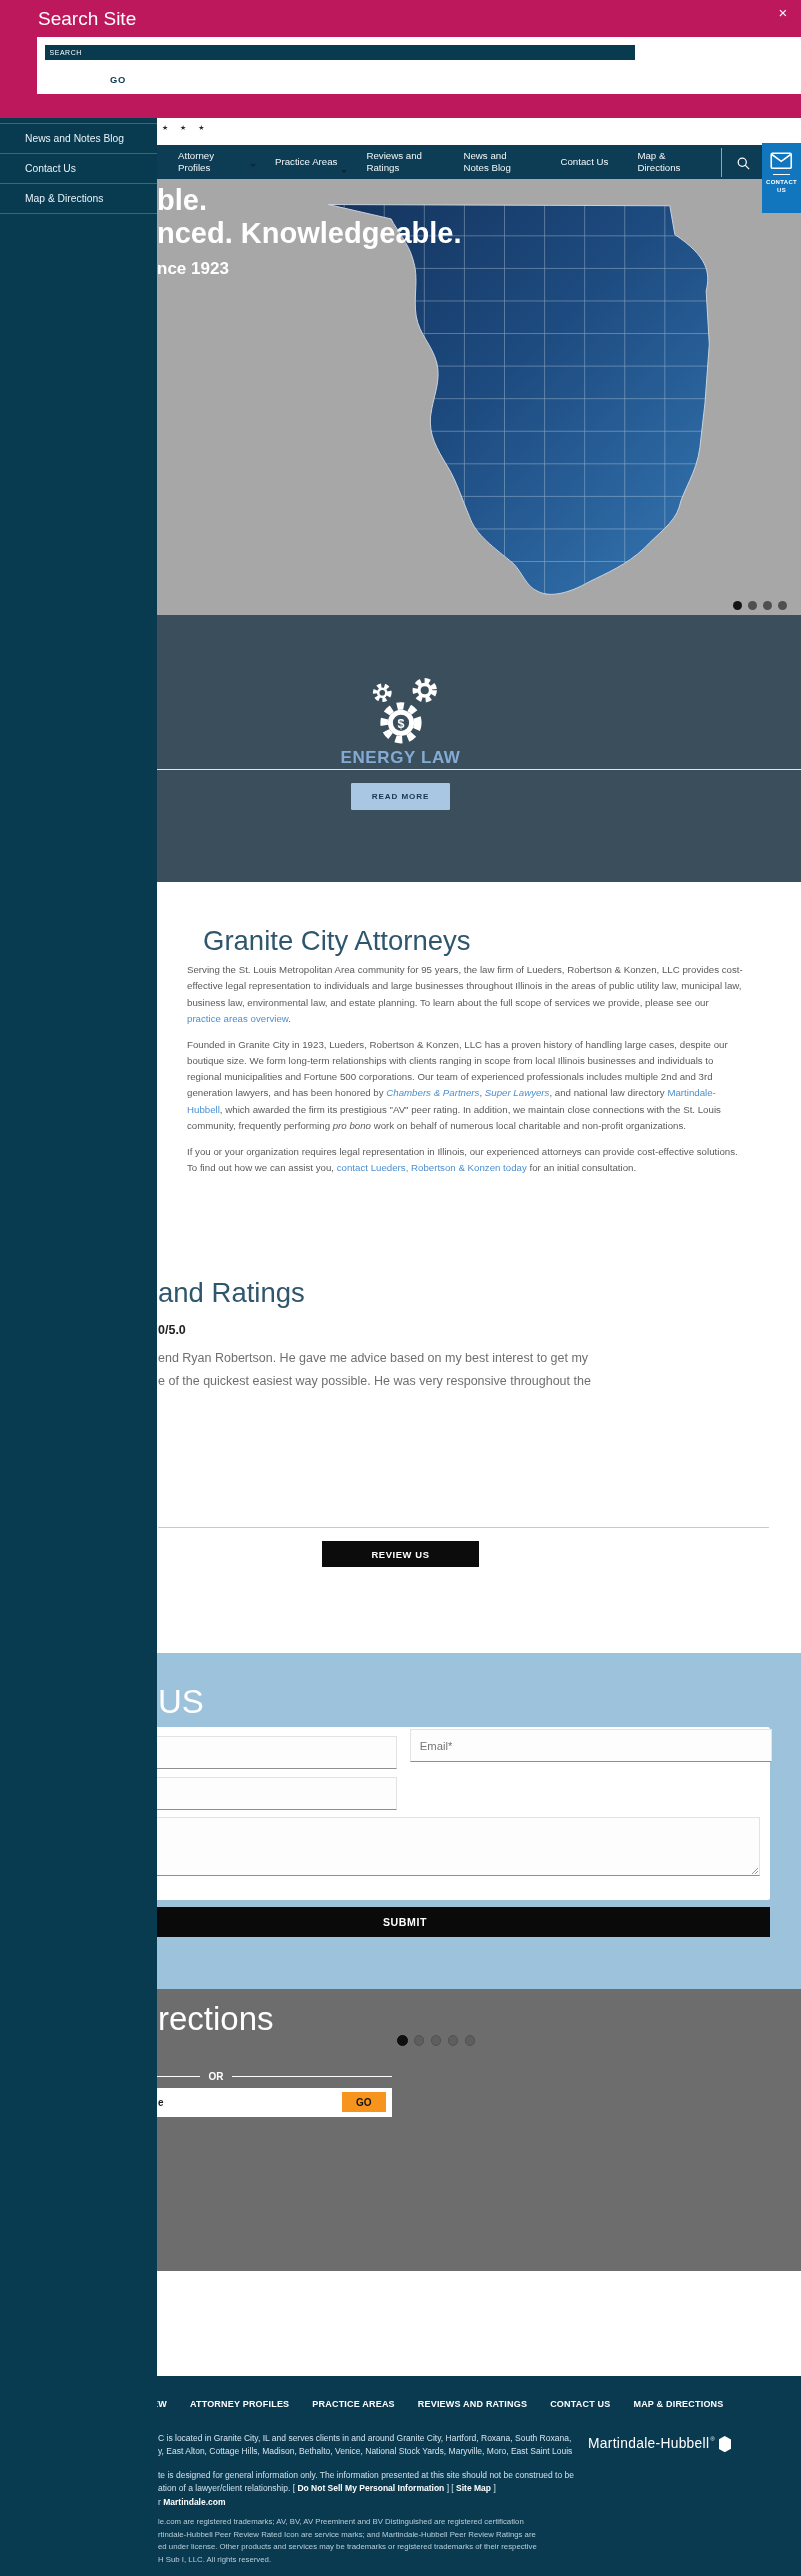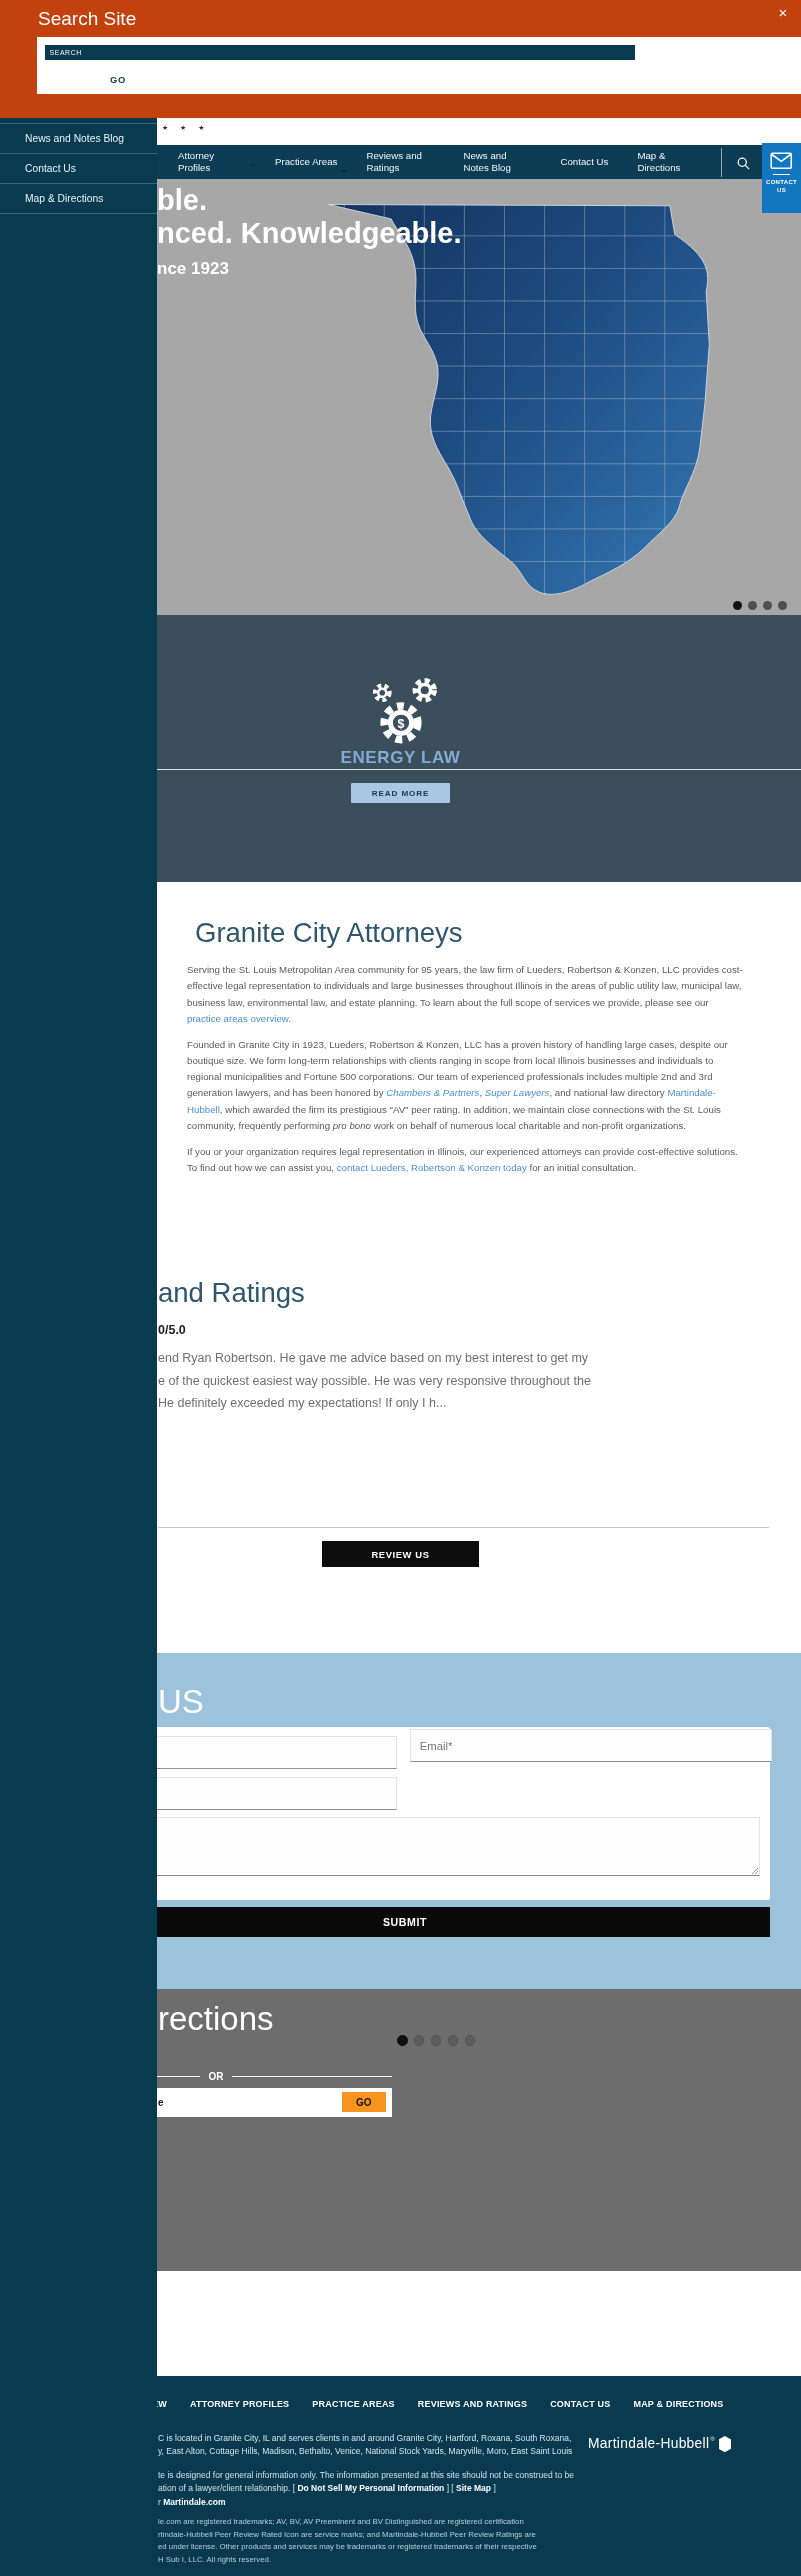--- a/index.html
+++ b/index.html
@@ -1,21 +1,21 @@
 <!DOCTYPE html>
 <html style="font-size:10px"><head>
 <meta charset="utf-8">
 <style>
   html,body{margin:0;padding:0;background:#fff;}
   .page{position:relative;width:801px;height:2576px;overflow:hidden;background:#fff;
         font-family:"Liberation Sans",sans-serif;}
   .abs{position:absolute;}
 
   
-  .overlay{left:0;top:0;width:801px;height:118px;background:#c2410c;z-index:70;}
+  .overlay{left:0;top:0;width:801px;height:118px;background:#be185d;z-index:70;}
   .overlay-title{left:38px;top:7.5px;color:#fff;font-size:19px;font-weight:400;}
   .overlay-close{right:13.8px;top:3.8px;color:#fff;font-size:15px;cursor:pointer;}
   .search-panel{left:37px;top:37px;width:764px;height:57px;background:#fff;}
   .search-input{position:absolute;left:7.5px;top:8.1px;width:580px;height:15px;background:#083a50;
     border:none;color:#fff;font-size:6.9px;letter-spacing:0.6px;padding:0 5px;
     font-family:"Liberation Sans",sans-serif;}
   .go-btn{position:absolute;left:67px;top:36px;color:#083a50;font-weight:bold;font-size:9.4px;
     letter-spacing:0.6px;background:none;border:none;font-family:"Liberation Sans",sans-serif;cursor:pointer;}
 
   
@@ -48,21 +48,21 @@
   .hero-dots{position:absolute;right:13.8px;bottom:5px;display:flex;column-gap:5.6px;}
   .dot{width:9.4px;height:9.4px;border-radius:50%;background:#4f4f4f;cursor:pointer;}
   .dot.active{background:#131313;}
 
   
   .energy{left:0;top:615px;width:801px;height:267px;background:#3b4e5c;}
   .energy-hr{position:absolute;left:0;top:154px;width:801px;height:0.6px;background:rgba(255,255,255,.85);}
   .energy-title{position:absolute;left:0;top:133px;width:801px;text-align:center;color:#83abd3;
     font-size:17px;font-weight:bold;letter-spacing:0.6px;}
   .energy-icon{position:absolute;left:351px;top:59px;}
-  .read-more{position:absolute;left:351px;top:168px;width:99px;height:20px;background:#a9c7e2;
+  .read-more{position:absolute;left:351px;top:168px;width:99px;height:27px;background:#a9c7e2;
     color:#16384f;font-size:8.1px;font-weight:bold;letter-spacing:0.9px;display:flex;
     align-items:center;justify-content:center;border-radius:1.3px;cursor:pointer;}
 
   
   .main-h1{left:187px;top:909px;color:#2f566d;font-size:27.5px;font-weight:400;}
   .main-copy{left:187px;top:962px;width:558px;color:#5b5b5b;font-size:9.7px;line-height:16.3px;}
   .main-copy p{margin:0 0 9.4px 0;}
   .link{color:#4a90d2;text-decoration:none;cursor:pointer;}
   .link.i{font-style:italic;}
 
@@ -203,33 +203,32 @@
       <circle cx="50" cy="30" r="8.5" fill="#fff"></circle>
         <circle cx="50" cy="30" r="4.5" fill="#3b4e5c"></circle>
       <circle cx="118" cy="26" r="12" fill="#fff"></circle>
         <circle cx="118" cy="26" r="6.5" fill="#3b4e5c"></circle>
     </svg>
     <div class="energy-title">ENERGY LAW</div>
     <div class="energy-hr"></div>
     <div class="read-more">READ MORE</div>
   </div>
 
-  <h1 class="abs main-h1" style="margin:8px;">Granite City Attorneys</h1>
+  <h1 class="abs main-h1" style="margin:16px;">Granite City Attorneys</h1>
   <div class="abs main-copy">
     <p><span>Serving the St. Louis Metropolitan Area community for 95 years, the law firm of Lueders, Robertson &amp; Konzen, LLC provides cost-effective legal representation to individuals and large businesses throughout Illinois in the areas of public utility law, municipal law, business law, environmental law, and estate planning. To learn about the full scope of services we provide, please see our </span><a class="link">practice areas overview</a><span>.</span></p>
     <p><span>Founded in Granite City in 1923, Lueders, Robertson &amp; Konzen, LLC has a proven history of handling large cases, despite our boutique size. We form long-term relationships with clients ranging in scope from local Illinois businesses and individuals to regional municipalities and Fortune 500 corporations. Our team of experienced professionals includes multiple 2nd and 3rd generation lawyers, and has been honored by </span><a class="link i">Chambers &amp; Partners</a><span>, </span><a class="link i">Super Lawyers</a><span>, and national law directory </span><a class="link">Martindale-Hubbell</a><span>, which awarded the firm its prestigious "AV" peer rating. In addition, we maintain close connections with the St. Louis community, frequently performing </span><i>pro bono</i><span> work on behalf of numerous local charitable and non-profit organizations.</span></p>
     <p><span>If you or your organization requires legal representation in Illinois, our experienced attorneys can provide cost-effective solutions. To find out how we can assist you, </span><a class="link">contact Lueders, Robertson &amp; Konzen today</a><span> for an initial consultation.</span></p>
   </div>
 
   <div class="abs rev-h">and Ratings</div>
   <div class="abs rev-rating">0/5.0</div>
   <div class="abs rev-quote">
     <div>end Ryan Robertson. He gave me advice based on my best interest to get my</div>
     <div>e of the quickest easiest way possible. He was very responsive throughout the</div>
-    <div>He definitely exceeded my expectations! If only I h...</div>
   </div>
   <div class="abs rev-divider"></div>
   <div class="abs review-us">REVIEW US</div>
 
   <div class="abs contact-band">
     <div class="contact-h">US</div>
     <div class="form-card">
       <div class="field f-l1"></div>
       <div class="field f-r1">Email*</div>
       <div class="field f-l2"></div>

